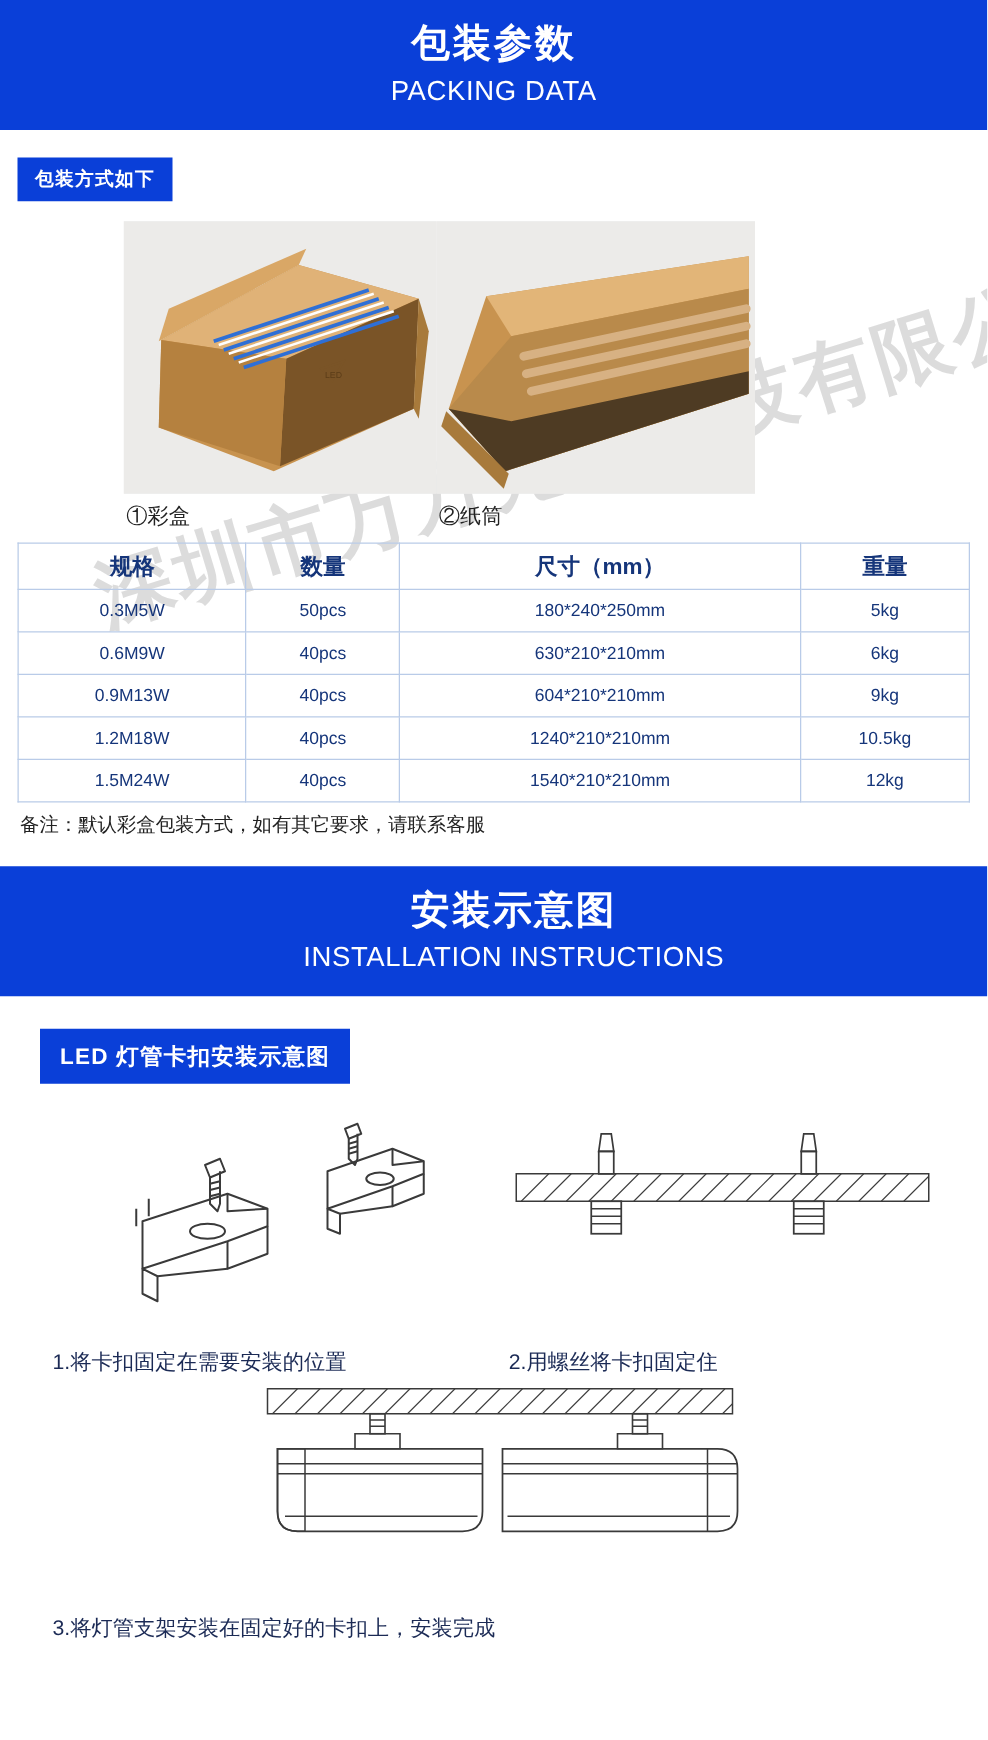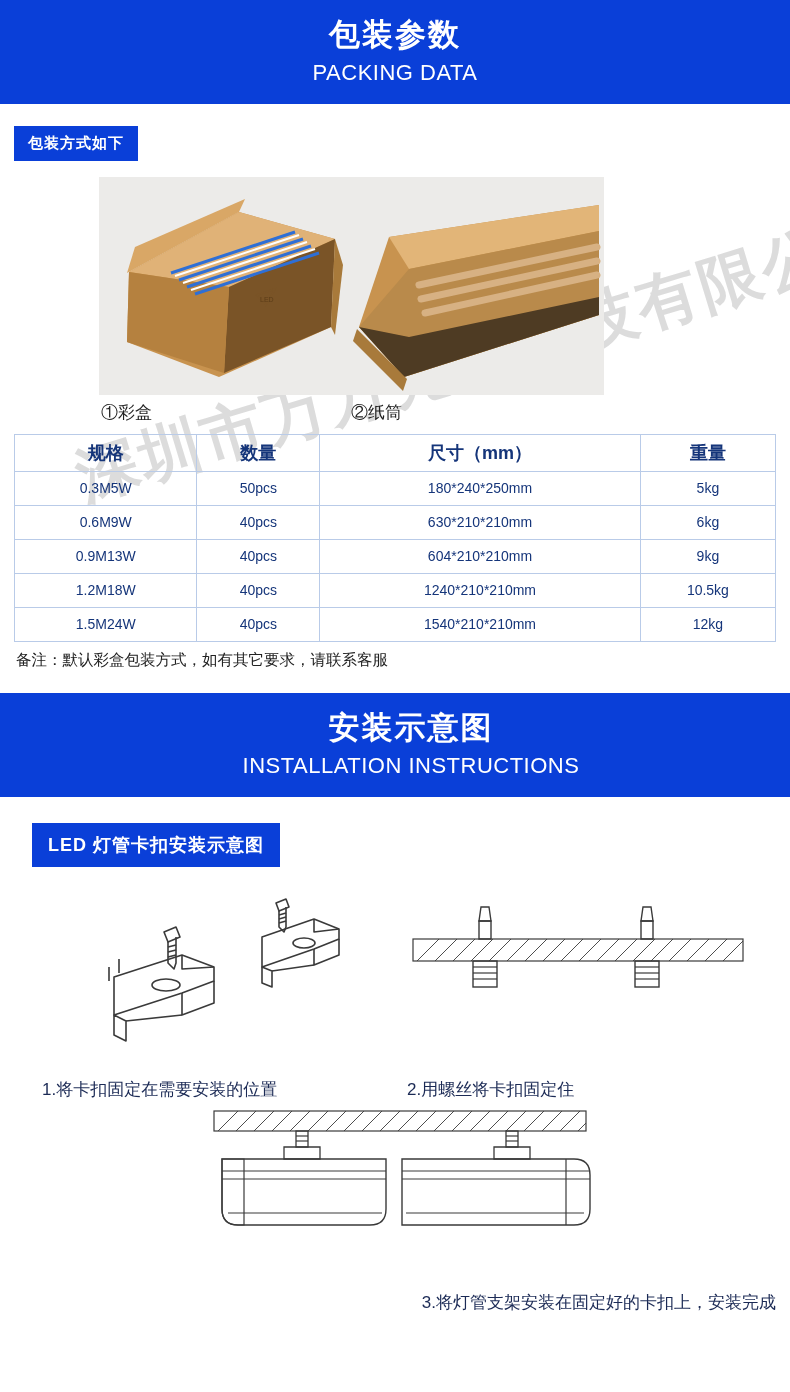--- a/index.html
+++ b/index.html
@@ -140,21 +140,21 @@
     z-index: 2;
   }
   .diagram-cell { width: 50%; position: relative; }
   .diagram-caption {
     font-size: 17px;
     color: #1b2a55;
     margin-top: 6px;
     padding-left: 28px;
   }
   .diagram-caption.right { padding-left: 12px; }
-  .diagram-caption.bottom { padding-left: 28px; margin-top: 10px; text-align: right; }
+  .diagram-caption.bottom { padding-left: 28px; margin-top: 10px; }
 
   svg { display: block; }
 </style>
 </head>
 <body>
 
 <div class="page">
 
   <div class="banner">
     <div class="zh">包装参数</div>

